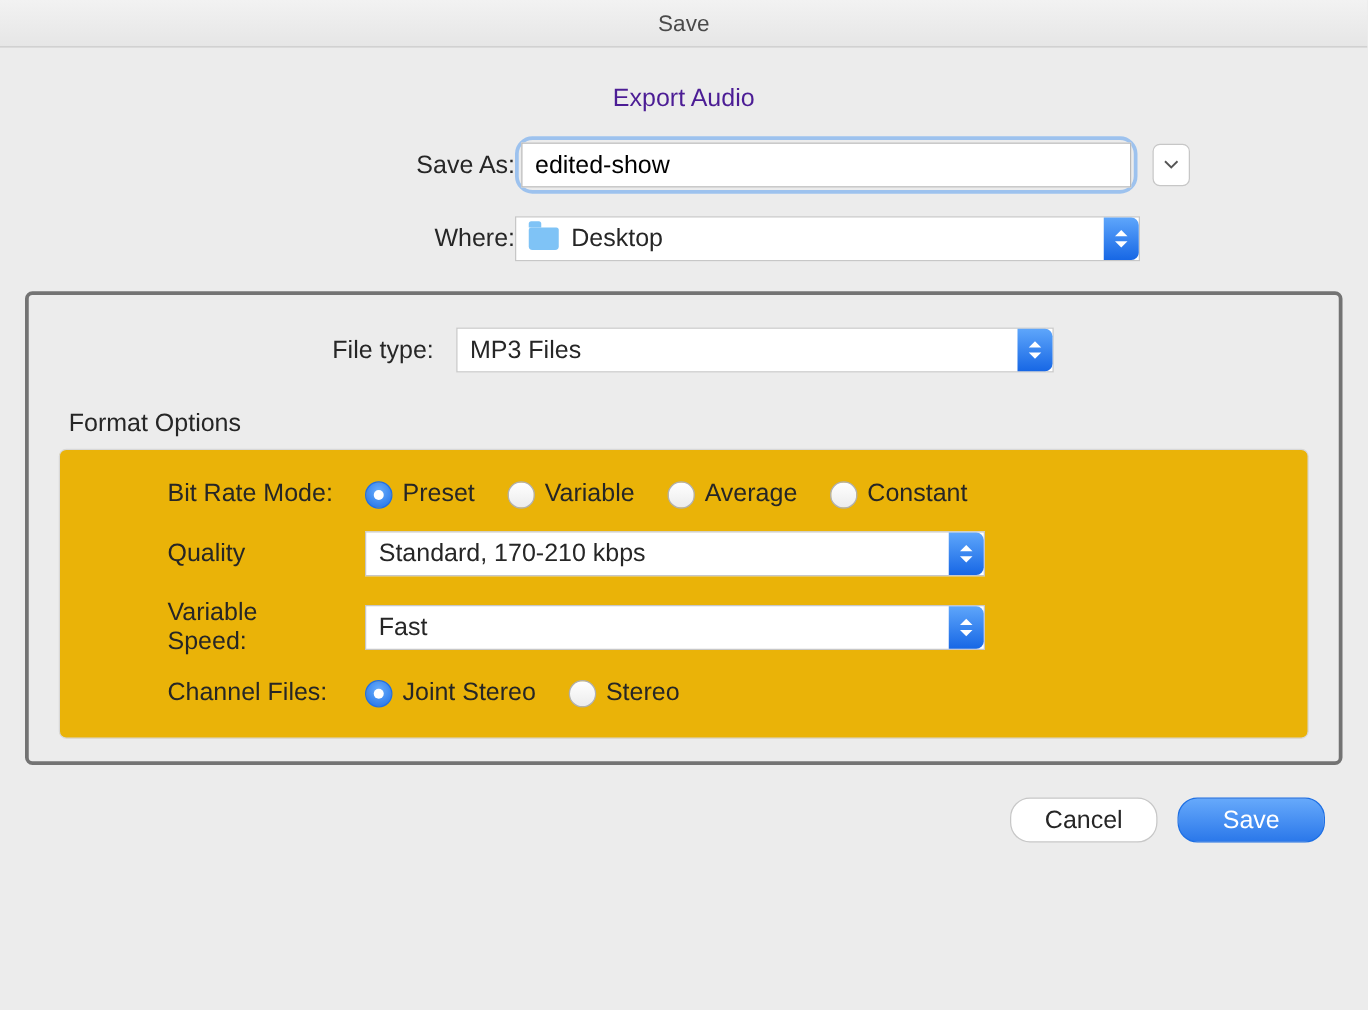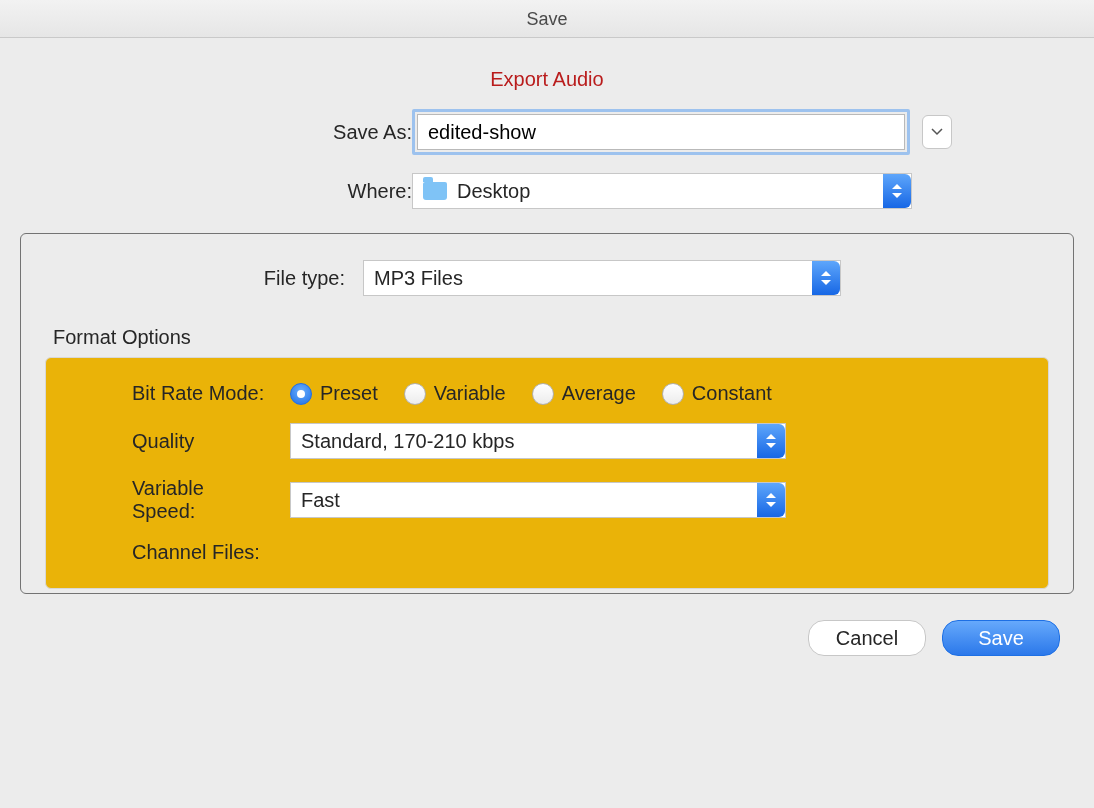--- a/index.html
+++ b/index.html
@@ -28,21 +28,21 @@
   
   .top {
     padding: 30px 0 24px 0;
     display: flex;
     flex-direction: column;
     align-items: center;
     gap: 18px;
   }
   .subtitle {
     font-size: 20px;
-    color: #b91c1c;
+    color: #4c1d95;
     text-align: center;
   }
 
   .form-row {
     display: flex;
     align-items: center;
     justify-content: center;
   }
   .form-label {
     width: 270px;
@@ -58,21 +58,21 @@
     width: 500px;
     border: 1px solid #b9b9b9;
     background: #fff;
     padding: 0 10px;
     font-size: 20px;
     font-family: inherit;
     outline: none;
   }
   .focus-wrap {
     border: 3px solid #9dc2ee;
-    border-radius: 2px;
+    border-radius: 14px;
     padding: 2px;
     display: inline-block;
   }
   .focus-wrap .text-input { border-color: #b9b9b9; }
 
   .text-input.full { width: 500px; }
 
   
   .expand-btn {
     width: 34px;
@@ -135,24 +135,24 @@
     position: absolute;
     top: -5px; left: 0;
     width: 10px; height: 5px;
     background: #7fc3f6;
     border-radius: 2px 2px 0 0;
   }
 
   
   .panel {
     margin: 0 20px 20px 20px;
-    border: 1px solid #737373;
+    border: 3px solid #737373;
     border-radius: 6px;
     background: #ececec;
-    padding: 26px 24px 4px 24px;
+    padding: 26px 24px 18px 24px;
   }
   .file-type-row {
     display: flex;
     align-items: center;
     gap: 18px;
     margin-bottom: 30px;
   }
   .file-type-row .lbl {
     width: 300px;
     text-align: right;
@@ -341,20 +341,30 @@
           <span class="arrows">
               <span class="up"></span>
               <span class="down"></span>
             </span>
         </div>
       </div>
     </div>
 
     <div class="opt-row">
       <div class="lbl">Channel Files:</div>
+      <div class="ctl">
+        <label class="radio checked">
+          <span class="dot"></span>
+          <span>Joint Stereo</span>
+        </label>
+        <label class="radio">
+          <span class="dot"></span>
+          <span>Stereo</span>
+        </label>
+      </div>
     </div>
 
   </div>
 </div>
 
 <div class="button-row">
   <div class="btn">Cancel</div>
   <div class="btn primary">Save</div>
 </div>
 

